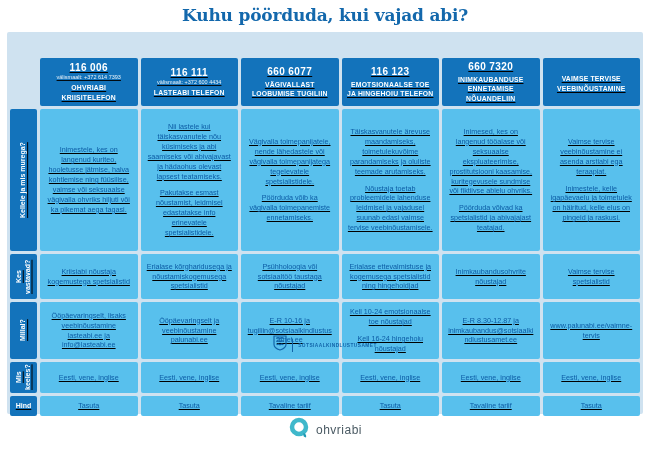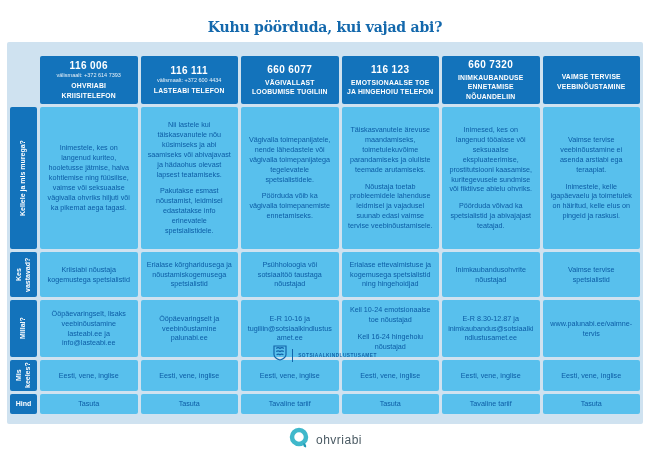--- a/index.html
+++ b/index.html
@@ -2,29 +2,30 @@
 <html><head>
 <meta charset="utf-8">
 <style>
   * { box-sizing: border-box; }
   html,body { margin:0; padding:0; background:#ffffff; }
   body { width:650px; height:459px; overflow:hidden; font-family:"Liberation Sans", sans-serif; }
 
   .page { width:650px; height:459px; position:relative; }
 
   .title {
-    margin:0; padding-top:19px; text-align:center;
+    margin:0; padding-top:5px; text-align:center;
     font-family:"DejaVu Serif", serif; font-weight:bold;
-    font-size:14px; color:#1368ac; letter-spacing:-0.2px;
+    font-size:17px; color:#1368ac; letter-spacing:-0.2px;
   }
 
   .board {
     margin:7px 7px 0 7px; height:382px;
     background:#cfe2f0; border-radius:2px;
-    padding:14px 3px 9px 3px;
+    padding:26px 3px 9px 3px;
+    text-decoration:underline;
   }
 
   .grid {
     display:grid; height:358px;
     grid-template-columns:27px repeat(6, 1fr);
     grid-template-rows:48px 142px 45px 57px 31px 20px;
     gap:3px;
   }
 
   .corner { background:transparent; }

